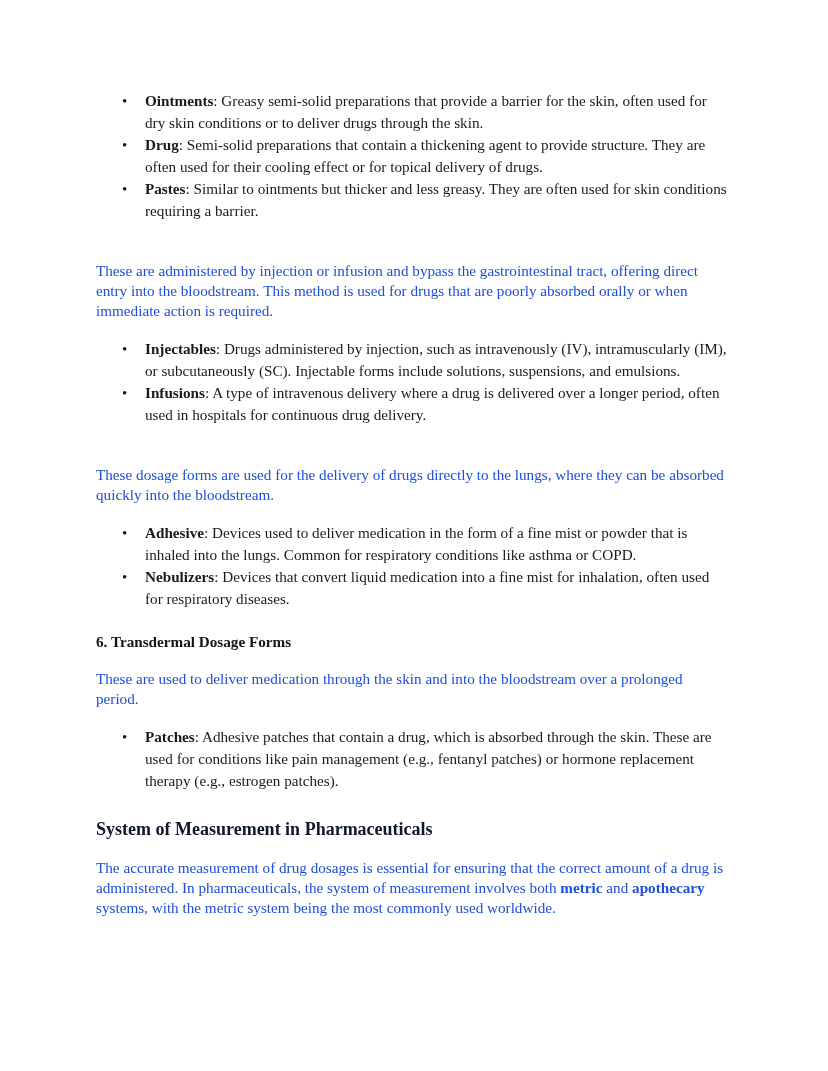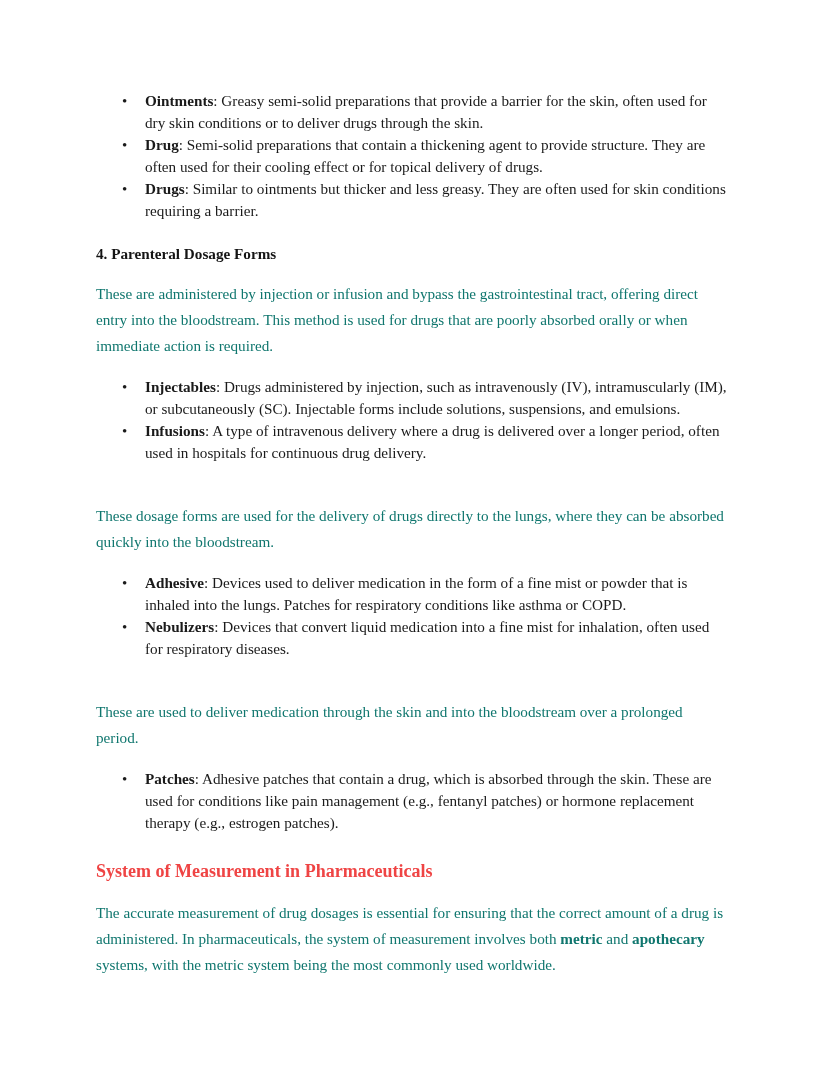--- a/index.html
+++ b/index.html
@@ -24,39 +24,39 @@
     padding: 90px 100px 0 96px;
   }
   .content {
     width: 632px;
   }
 
   
   p.body-text {
     margin: 0;
     font-size: 15.2px;
-    line-height: 26px;
+    line-height: 20px;
     text-align: left;
-    color: #0f766e;
+    color: #1d4ed8;
   }
 
   
   h3.section-heading {
     margin: 0;
     font-size: 15.2px;
     line-height: 20px;
     font-weight: bold;
     color: #141414;
   }
   h2.major-heading {
     margin: 0;
     font-size: 18px;
     line-height: 24px;
     font-weight: bold;
-    color: #ef4444;
+    color: #0f172a;
   }
 
   
   ul.bullets {
     margin: 0;
     padding: 0 0 0 26px;
     list-style: none;
   }
   ul.bullets > li {
     position: relative;
@@ -91,27 +91,26 @@
   <div class="content">
 
     <ul class="bullets">
       <li>
         <span class="term">Ointments</span><span>: Greasy semi-solid preparations that provide a barrier for the skin, often used for dry skin conditions or to deliver drugs through the skin.</span>
       </li>
       <li>
         <span class="term">Drug</span><span>: Semi-solid preparations that contain a thickening agent to provide structure. They are often used for their cooling effect or for topical delivery of drugs.</span>
       </li>
       <li>
-        <span class="term">Drugs</span><span>: Similar to ointments but thicker and less greasy. They are often used for skin conditions requiring a barrier.</span>
+        <span class="term">Pastes</span><span>: Similar to ointments but thicker and less greasy. They are often used for skin conditions requiring a barrier.</span>
       </li>
     </ul>
 
     <div class="gap-list-to-heading"></div>
 
-    <h3 class="section-heading">4. Parenteral Dosage Forms</h3>
 
     <div class="gap-heading-to-para"></div>
 
     <p class="body-text">These are administered by injection or infusion and bypass the gastrointestinal tract, offering direct entry into the bloodstream. This method is used for drugs that are poorly absorbed orally or when immediate action is required.</p>
 
     <div class="gap-para-to-list"></div>
 
     <ul class="bullets">
       <li>
         <span class="term">Injectables</span><span>: Drugs administered by injection, such as intravenously (IV), intramuscularly (IM), or subcutaneously (SC). Injectable forms include solutions, suspensions, and emulsions.</span>
@@ -125,29 +124,30 @@
 
 
     <div class="gap-heading-to-para"></div>
 
     <p class="body-text">These dosage forms are used for the delivery of drugs directly to the lungs, where they can be absorbed quickly into the bloodstream.</p>
 
     <div class="gap-para-to-list"></div>
 
     <ul class="bullets">
       <li>
-        <span class="term">Adhesive</span><span>: Devices used to deliver medication in the form of a fine mist or powder that is inhaled into the lungs. Patches for respiratory conditions like asthma or COPD.</span>
+        <span class="term">Adhesive</span><span>: Devices used to deliver medication in the form of a fine mist or powder that is inhaled into the lungs. Common for respiratory conditions like asthma or COPD.</span>
       </li>
       <li>
         <span class="term">Nebulizers</span><span>: Devices that convert liquid medication into a fine mist for inhalation, often used for respiratory diseases.</span>
       </li>
     </ul>
 
     <div class="gap-list-to-heading"></div>
 
+    <h3 class="section-heading">6. Transdermal Dosage Forms</h3>
 
     <div class="gap-heading-to-para"></div>
 
     <p class="body-text">These are used to deliver medication through the skin and into the bloodstream over a prolonged period.</p>
 
     <div class="gap-para-to-list"></div>
 
     <ul class="bullets">
       <li>
         <span class="term">Patches</span><span>: Adhesive patches that contain a drug, which is absorbed through the skin. These are used for conditions like pain management (e.g., fentanyl patches) or hormone replacement therapy (e.g., estrogen patches).</span>

